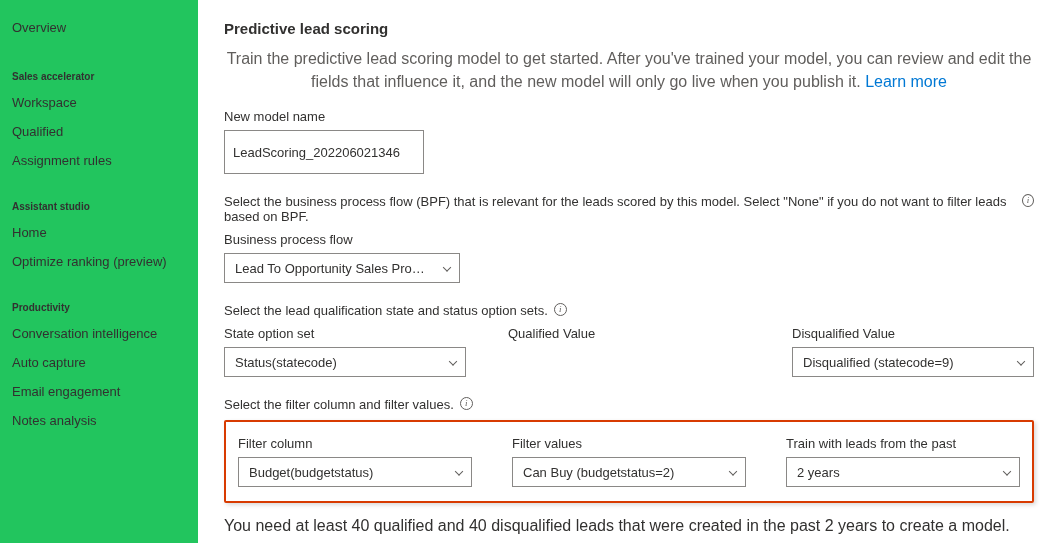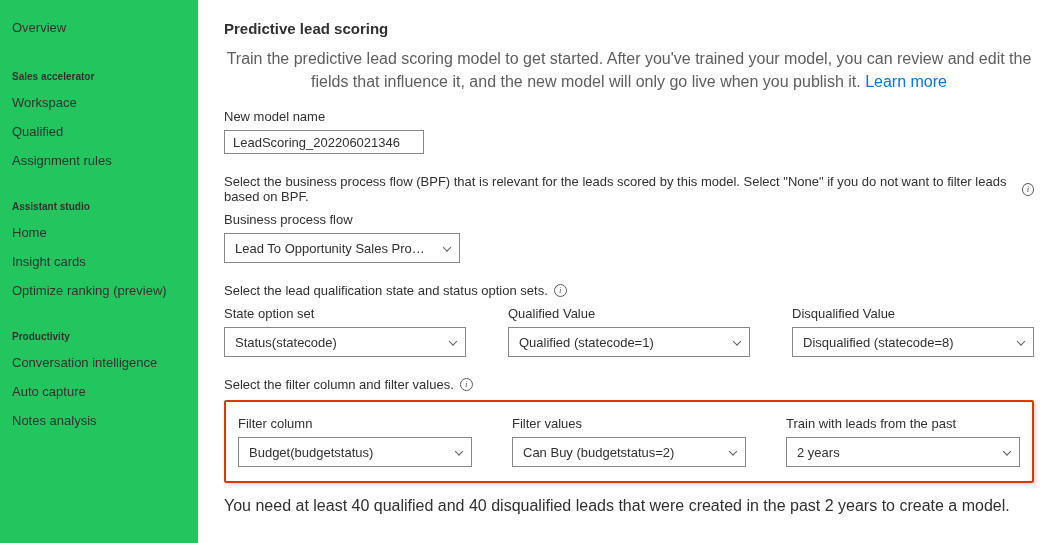--- a/index.html
+++ b/index.html
@@ -61,37 +61,37 @@
     margin-bottom: 6px;
     display: flex;
     align-items: center;
     gap: 6px;
   }
   .section-help {
     font-size: 13px;
     color: #323130;
     margin: 20px 0 8px 0;
     display: flex;
-    align-items: center;
+    align-items: flex-start;
     gap: 6px;
   }
   .info-icon {
     display: inline-flex;
     width: 13px; height: 13px;
     border: 1px solid #605e5c;
     border-radius: 50%;
     align-items: center; justify-content: center;
     font-size: 9px; color: #605e5c;
     font-style: italic;
     font-family: Georgia, serif;
     line-height: 1;
   }
   .text-input {
     width: 200px;
-    height: 24px;
+    height: 44px;
     border: 1px solid #8a8886;
     padding: 0 8px;
     font-size: 13px;
     color: #323130;
   }
   .dropdown {
     position: relative;
     height: 30px;
     border: 1px solid #8a8886;
     display: flex;
@@ -145,28 +145,28 @@
   <div class="nav-group">
     <div class="nav-heading">Sales accelerator</div>
     <div class="nav-item">Workspace</div>
     <div class="nav-item">Qualified</div>
     <div class="nav-item">Assignment rules</div>
   </div>
 
   <div class="nav-group">
     <div class="nav-heading">Assistant studio</div>
     <div class="nav-item">Home</div>
-    <div class="nav-item">Insight cards</div>
     <div class="nav-item">Optimize ranking (preview)</div>
   </div>
 
   <div class="nav-group">
     <div class="nav-heading">Productivity</div>
     <div class="nav-item">Conversation intelligence</div>
     <div class="nav-item">Auto capture</div>
+    <div class="nav-item">Email engagement</div>
     <div class="nav-item">Notes analysis</div>
   </div>
 </nav>
 
 <main class="main">
   <h1 class="page-title">Predictive lead scoring</h1>
   <p class="desc">
     <span>Train the predictive lead scoring model to get started. After you've trained your model, you can review and edit the fields that influence it, and the new model will only go live when you publish it. </span><a>Learn more</a>
   </p>
 
@@ -190,29 +190,25 @@
   <div class="row3">
     <div class="col">
       <div class="field-label">State option set</div>
       <div class="dropdown">
         <span class="dd-text">Status(statecode)</span>
         <span class="chev"></span>
       </div>
     </div>
     <div class="col">
       <div class="field-label">Qualified Value</div>
-      <div class="dropdown">
-        <span class="dd-text">Qualified (statecode=1)</span>
-        <span class="chev"></span>
-      </div>
     </div>
     <div class="col">
       <div class="field-label">Disqualified Value</div>
       <div class="dropdown">
-        <span class="dd-text">Disqualified (statecode=8)</span>
+        <span class="dd-text">Disqualified (statecode=9)</span>
         <span class="chev"></span>
       </div>
     </div>
   </div>
 
   <div class="section-help">
     <span>Select the filter column and filter values.</span>
     <span class="info-icon">i</span>
   </div>
 

